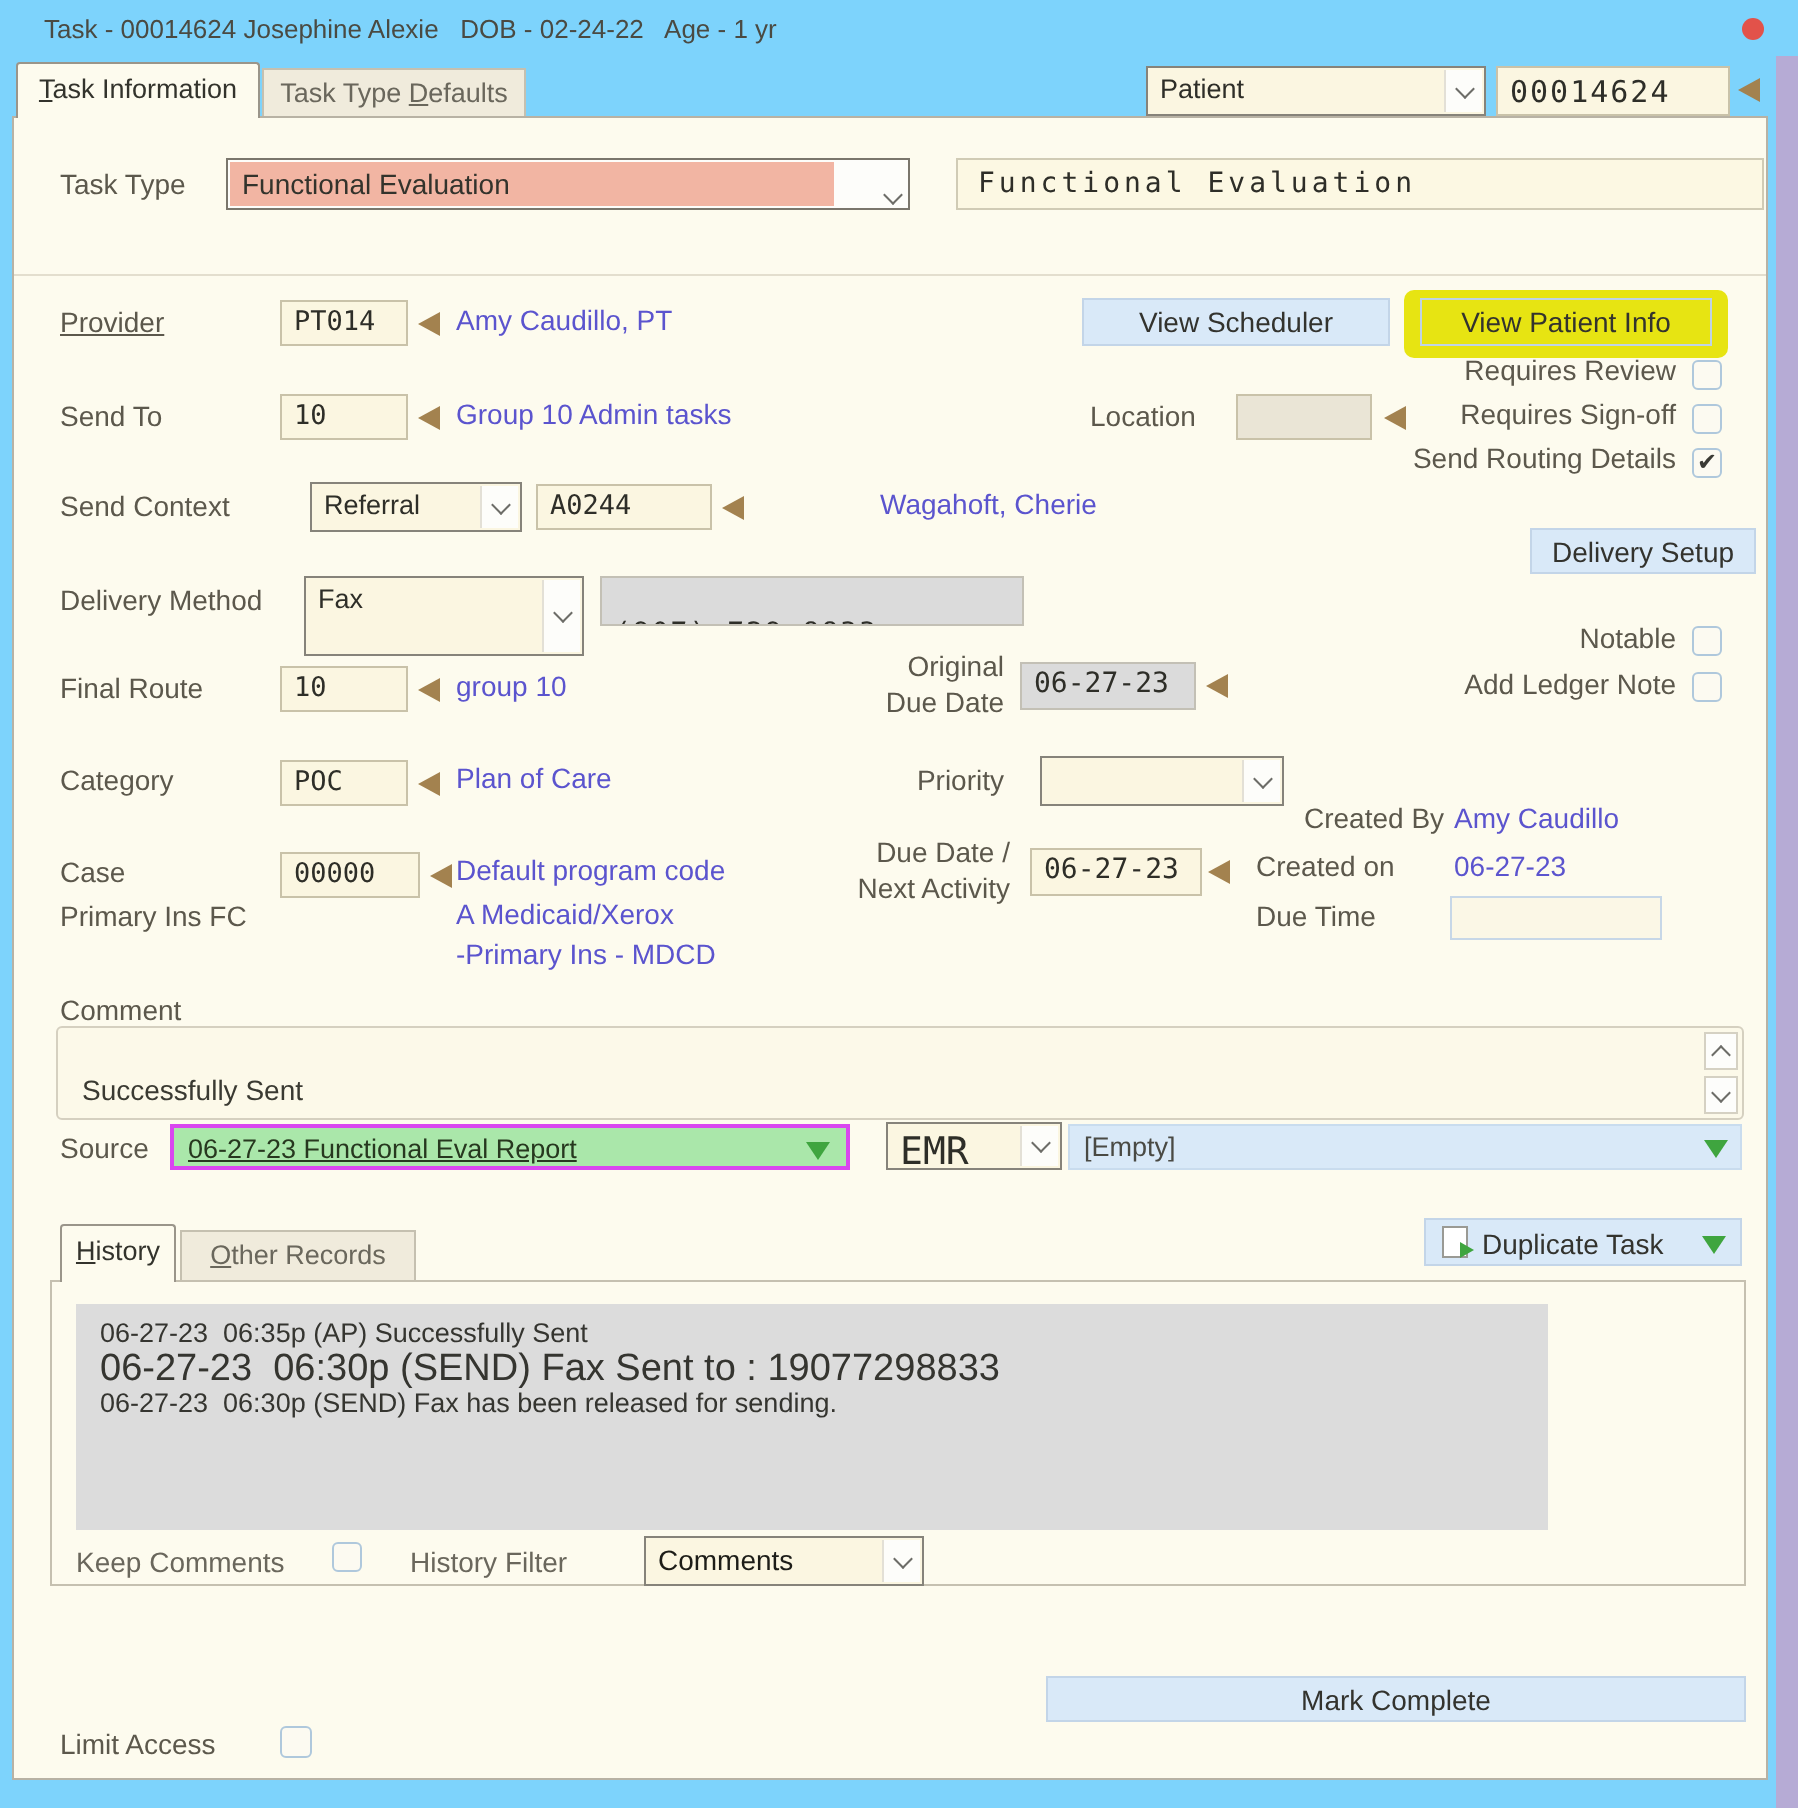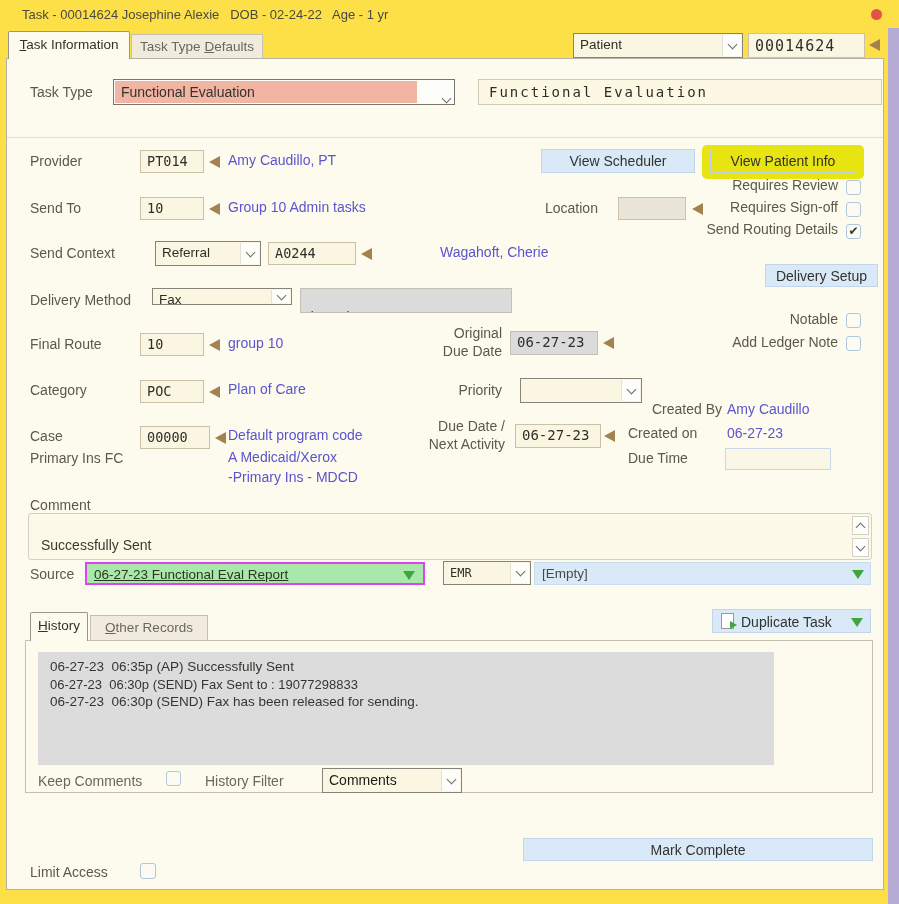--- a/index.html
+++ b/index.html
@@ -1,17 +1,17 @@
 <!DOCTYPE html>
 <html><head>
 <meta charset="utf-8">
 <style>
   html,body{margin:0;padding:0;}
   body{font-family:"Liberation Sans",sans-serif;background:#ece9f1;}
-  .screen{position:relative;width:899px;height:904px;background:#fde047;overflow:hidden;}
+  .screen{position:relative;width:899px;height:904px;background:#7dd3fc;overflow:hidden;}
   .abs{position:absolute;box-sizing:border-box;}
   .lbl{font-size:14px;color:#5C584C;white-space:nowrap;}
   .lbl-r{text-align:right;}
   .mono{font-family:"DejaVu Sans Mono",monospace;}
   .link{font-size:14px;color:#5B54CE;white-space:nowrap;cursor:pointer;}
   .fld{background:#FBF6E1;border:1px solid #C9C2A9;font-size:13.5px;color:#2e2e28;padding:2px 6px;white-space:nowrap;overflow:hidden;}
   .fld-gray{background:#DBDBDB;border:1px solid #C3C0B5;}
   .fld-disabled{background:#EAE5D6;}
   .btn{background:#D9E9F8;border:1px solid #C3D5E8;font-size:14px;color:#33332e;text-align:center;padding-top:3px;cursor:pointer;white-space:nowrap;}
   .combo{background:#FBF6E1;border:1px solid #86837A;font-size:13.5px;color:#2e2e28;padding:3px 6px;white-space:nowrap;}
@@ -55,21 +55,21 @@
 
   <div class="abs lbl" style="left:30px;top:84px;">Task Type</div>
   <div class="abs" style="left:113px;top:79px;width:342px;height:26px;border:1px solid #7A766C;background:#FDFDFA;">
     <div class="abs" style="left:1px;top:1px;bottom:1px;width:302px;background:#F2B5A3;font-size:14px;color:#33332c;padding:3px 0 0 6px;white-space:nowrap;">Functional Evaluation</div>
     <div class="abs" style="right:4px;top:8px;"><span class="chev"></span></div>
   </div>
   <div class="abs fld mono" style="left:478px;top:79px;width:404px;height:26px;background:#FCF8E3;border-color:#D0CBB5;font-size:14px;letter-spacing:2px;padding:4px 10px;">Functional Evaluation</div>
 
   <div class="abs" style="left:7px;top:137px;width:876px;height:1px;background:#E3DECE;"></div>
 
-  <div class="abs lbl" style="left:30px;top:153px;">Provider</div>
+  <div class="abs lbl" style="left:30px;top:153px;text-decoration:underline;">Provider</div>
   <div class="abs fld mono" style="left:140px;top:150px;width:64px;height:23px;">PT014</div>
   <div class="abs tri-left" style="left:209px;top:156px;"></div>
   <div class="abs link" style="left:228px;top:152px;">Amy Caudillo, PT</div>
   <div class="abs btn" style="left:541px;top:149px;width:154px;height:24px;">View Scheduler</div>
   <div class="abs" style="left:702px;top:145px;width:162px;height:34px;background:#E7E412;border-radius:5px;"></div>
   <div class="abs btn" style="left:710px;top:149px;width:146px;height:24px;background:transparent;border-color:#BFD3E6;">View Patient Info</div>
 
   <div class="abs lbl lbl-r" style="left:638px;top:177px;width:200px;">Requires Review</div>
   <div class="abs cb" style="left:846px;top:180px;"></div>
   <div class="abs lbl lbl-r" style="left:638px;top:199px;width:200px;">Requires Sign-off</div>
@@ -91,21 +91,21 @@
     <span class="az">
         <span class="chev"></span>
       </span>
   </div>
   <div class="abs fld mono" style="left:268px;top:242px;width:88px;height:23px;">A0244</div>
   <div class="abs tri-left" style="left:361px;top:248px;"></div>
   <div class="abs link" style="left:440px;top:244px;">Wagahoft, Cherie</div>
   <div class="abs btn" style="left:765px;top:264px;width:113px;height:23px;">Delivery Setup</div>
 
   <div class="abs lbl" style="left:30px;top:292px;">Delivery Method</div>
-  <div class="abs combo" style="left:152px;top:288px;width:140px;height:17px;">
+  <div class="abs combo" style="left:152px;top:288px;width:140px;height:40px;">
     <span>Fax</span>
     <span class="az">
         <span class="chev"></span>
       </span>
   </div>
   <div class="abs fld fld-gray mono" style="left:300px;top:288px;width:212px;height:25px;font-size:14px;letter-spacing:1px;padding-top:20px;">(907) 729-8833</div>
 
   <div class="abs lbl lbl-r" style="left:638px;top:311px;width:200px;">Notable</div>
   <div class="abs cb" style="left:846px;top:313px;"></div>
   <div class="abs lbl lbl-r" style="left:638px;top:334px;width:200px;">Add Ledger Note</div>
@@ -166,40 +166,40 @@
         <span class="chev"></span>
       </div>
   </div>
 
   <div class="abs lbl" style="left:30px;top:566px;">Source</div>
   <div class="abs" style="left:85px;top:562px;width:340px;height:23px;background:#AAE7AA;border:2px solid #d946ef;">
     <span class="abs u" style="left:7px;top:3px;font-size:13.5px;color:#27381F;white-space:nowrap;">06-27-23 Functional Eval Report</span>
     <span class="abs tri-dn" style="right:8px;top:7px;"></span>
   </div>
   <div class="abs combo" style="left:443px;top:561px;width:88px;height:24px;">
-    <span class="mono" style="font-size:12px;">EMR</span>
+    <span class="mono" style="font-size:19px;">EMR</span>
     <span class="az">
         <span class="chev"></span>
       </span>
   </div>
   <div class="abs" style="left:534px;top:562px;width:337px;height:23px;background:#D9E9F8;border:1px solid #C9DCEE;">
     <span class="abs" style="left:7px;top:3px;font-size:13.5px;color:#4a4a44;">[Empty]</span>
     <span class="abs tri-dn" style="right:6px;top:7px;"></span>
   </div>
 
   <div class="abs" style="left:25px;top:640px;width:848px;height:153px;border:1px solid #C5C0B0;background:#FDFBEE;"></div>
   <div class="abs tab-on" style="left:30px;top:612px;width:58px;height:29px;"><span class="u">H</span><span>istory</span></div>
   <div class="abs tab-off" style="left:90px;top:615px;width:118px;height:25px;"><span class="u">O</span><span>ther Records</span></div>
   <div class="abs btn" style="left:712px;top:609px;width:159px;height:24px;text-align:left;padding-left:8px;">
     <span class="dup-doc" style="vertical-align:-2px;margin-right:7px;"><span class="dup-arrow"></span></span><span>Duplicate Task</span>
     <span class="abs tri-dn" style="right:7px;top:8px;"></span>
   </div>
   <div class="abs" style="left:38px;top:652px;width:736px;height:113px;background:#DCDCDC;">
     <div class="pre" style="margin:6px 0 0 12px;font-size:13.5px;color:#353530;line-height:17.5px;">06-27-23  06:35p (AP) Successfully Sent</div>
-    <div class="pre" style="margin:0 0 0 12px;font-size:13px;color:#353530;line-height:17.5px;">06-27-23  06:30p (SEND) Fax Sent to : 19077298833</div>
+    <div class="pre" style="margin:0 0 0 12px;font-size:19px;color:#353530;line-height:17.5px;">06-27-23  06:30p (SEND) Fax Sent to : 19077298833</div>
     <div class="pre" style="margin:0 0 0 12px;font-size:13.5px;color:#353530;line-height:17.5px;">06-27-23  06:30p (SEND) Fax has been released for sending.</div>
   </div>
   <div class="abs lbl" style="left:38px;top:773px;color:#6a675c;">Keep Comments</div>
   <div class="abs cb" style="left:166px;top:771px;"></div>
   <div class="abs lbl" style="left:205px;top:773px;color:#6a675c;">History Filter</div>
   <div class="abs combo" style="left:322px;top:768px;width:140px;height:25px;color:#1d1d18;font-size:14px;">
     <span>Comments</span>
     <span class="az">
         <span class="chev"></span>
       </span>

